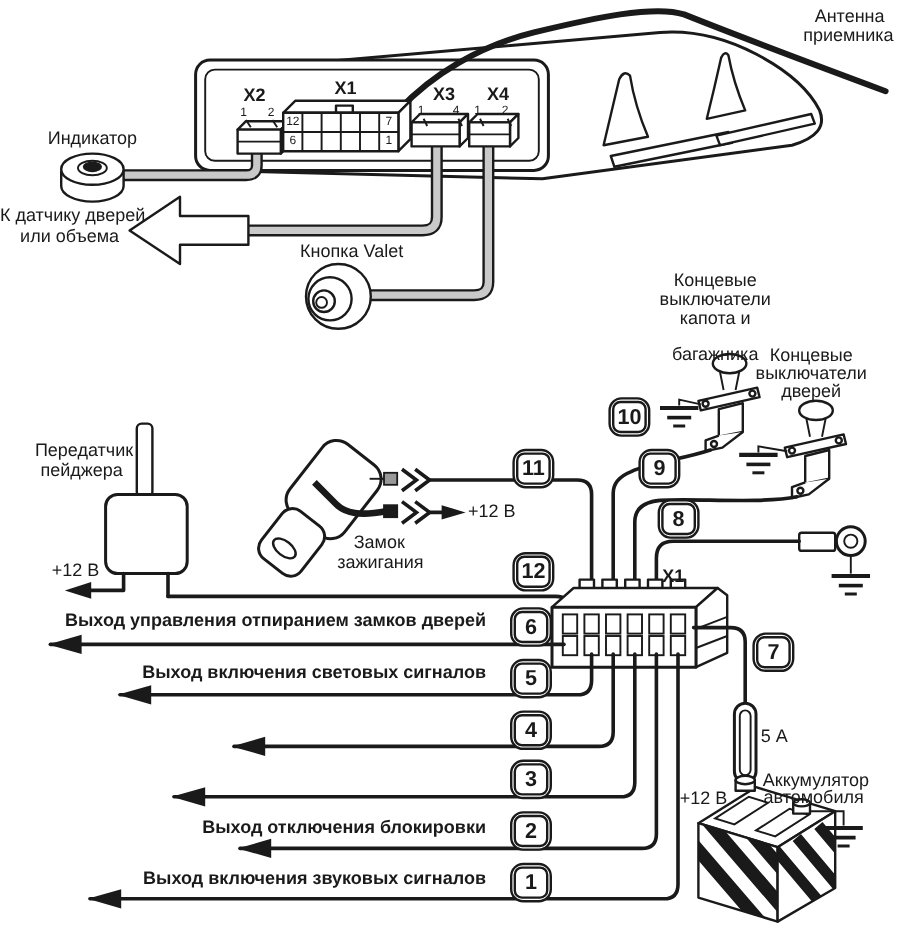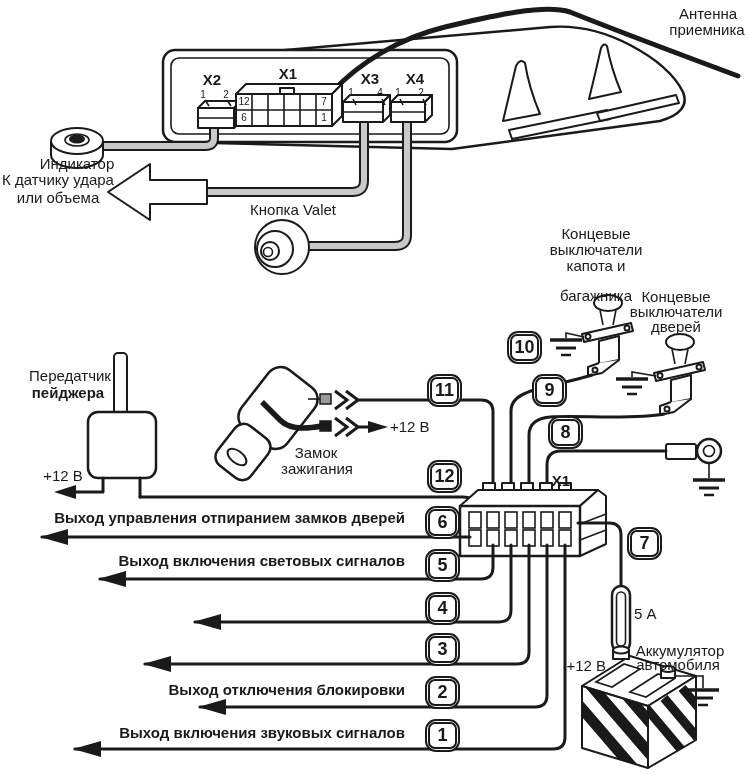--- a/index.html
+++ b/index.html
@@ -236,26 +236,26 @@
     <polygon class="ah" points="143,664 171,656 171,672"></polygon>
     <path class="wire" stroke-width="2.6" d="M 200,707 L 535,707 Q 547,707 547,695 L 547,545"></path>
     <polygon class="ah" points="198,707 226,699 226,715"></polygon>
     <path class="wire" stroke-width="2.6" d="M 75,749 L 553,749 Q 565,749 565,737 L 565,545"></path>
     <polygon class="ah" points="73,749 101,741 101,757"></polygon>
   </g>
 </svg>
 
 <div class="lbl" style="left:658px;top:6px;width:100px;">Антенна</div>
 <div class="lbl" style="left:657px;top:22px;width:100px;">приемника</div>
-<div class="lbl" style="left:17px;top:108px;width:120px;margin-top:48px;">Индикатор</div>
-<div class="lbl" style="left:0px;top:172px;width:116px;">К датчику удара</div>
+<div class="lbl" style="left:17px;top:108px;width:120px;">Индикатор</div>
+<div class="lbl" style="left:0px;top:172px;width:116px;">К датчику дверей</div>
 <div class="lbl" style="left:0px;top:190px;width:116px;">или объема</div>
 <div class="lbl" style="left:233px;top:202px;width:120px;">Кнопка Valet</div>
 <div class="lbl" style="left:10px;top:368px;width:120px;">Передатчик</div>
-<div class="lbl" style="left:8px;top:385px;width:120px;font-weight:bold;">пейджера</div>
+<div class="lbl" style="left:8px;top:385px;width:120px;">пейджера</div>
 <div class="lbl" style="left:23px;top:468px;width:80px;">+12 В</div>
 <div class="lbl" style="left:256px;top:445px;width:120px;">Замок</div>
 <div class="lbl" style="left:257px;top:461px;width:120px;">зажигания</div>
 <div class="lbl left" style="left:390px;top:419px;width:60px;">+12 В</div>
 <div class="lbl" style="left:536px;top:226px;width:120px;">Концевые</div>
 <div class="lbl" style="left:536px;top:242px;width:120px;">выключатели</div>
 <div class="lbl" style="left:536px;top:258px;width:120px;">капота и</div>
 <div class="lbl" style="left:536px;top:288px;width:120px;">багажника</div>
 <div class="lbl" style="left:616px;top:289px;width:120px;">Концевые</div>
 <div class="lbl" style="left:616px;top:304px;width:120px;">выключатели</div>

